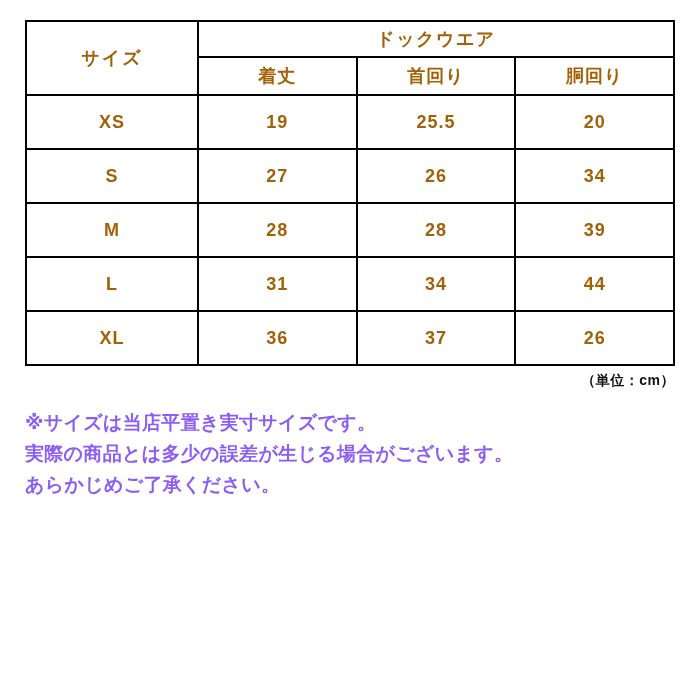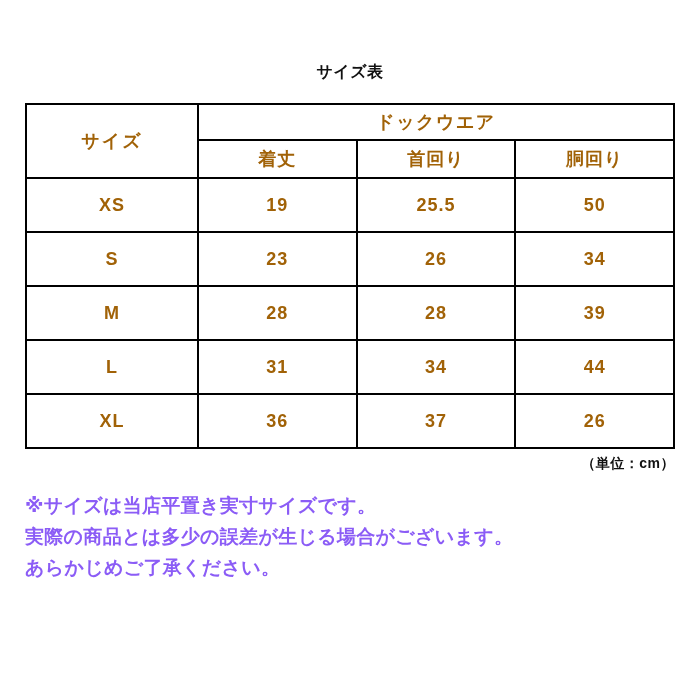--- a/index.html
+++ b/index.html
@@ -88,44 +88,43 @@
   }
   .notes div {
     white-space: nowrap;
   }
 </style>
 </head>
 <body>
 
 <div class="page">
 
-  <div class="title">サイズ表</div>
 
   <div class="table-wrap">
     <table class="size-table">
       <tbody>
           <tr>
         <td class="col-size hdr-size" rowspan="2">サイズ</td>
         <td class="hdr-group" colspan="3">ドックウエア</td>
       </tr>
       <tr>
         <td class="col-sub hdr-sub">着丈</td>
         <td class="col-sub hdr-sub">首回り</td>
         <td class="col-sub hdr-sub">胴回り</td>
       </tr>
 
       <tr>
         <td class="row-cell">XS</td>
         <td class="row-cell">19</td>
         <td class="row-cell">25.5</td>
-        <td class="row-cell">50</td>
+        <td class="row-cell">20</td>
       </tr>
       <tr>
         <td class="row-cell">S</td>
-        <td class="row-cell">23</td>
+        <td class="row-cell">27</td>
         <td class="row-cell">26</td>
         <td class="row-cell">34</td>
       </tr>
       <tr>
         <td class="row-cell">M</td>
         <td class="row-cell">28</td>
         <td class="row-cell">28</td>
         <td class="row-cell">39</td>
       </tr>
       <tr>

